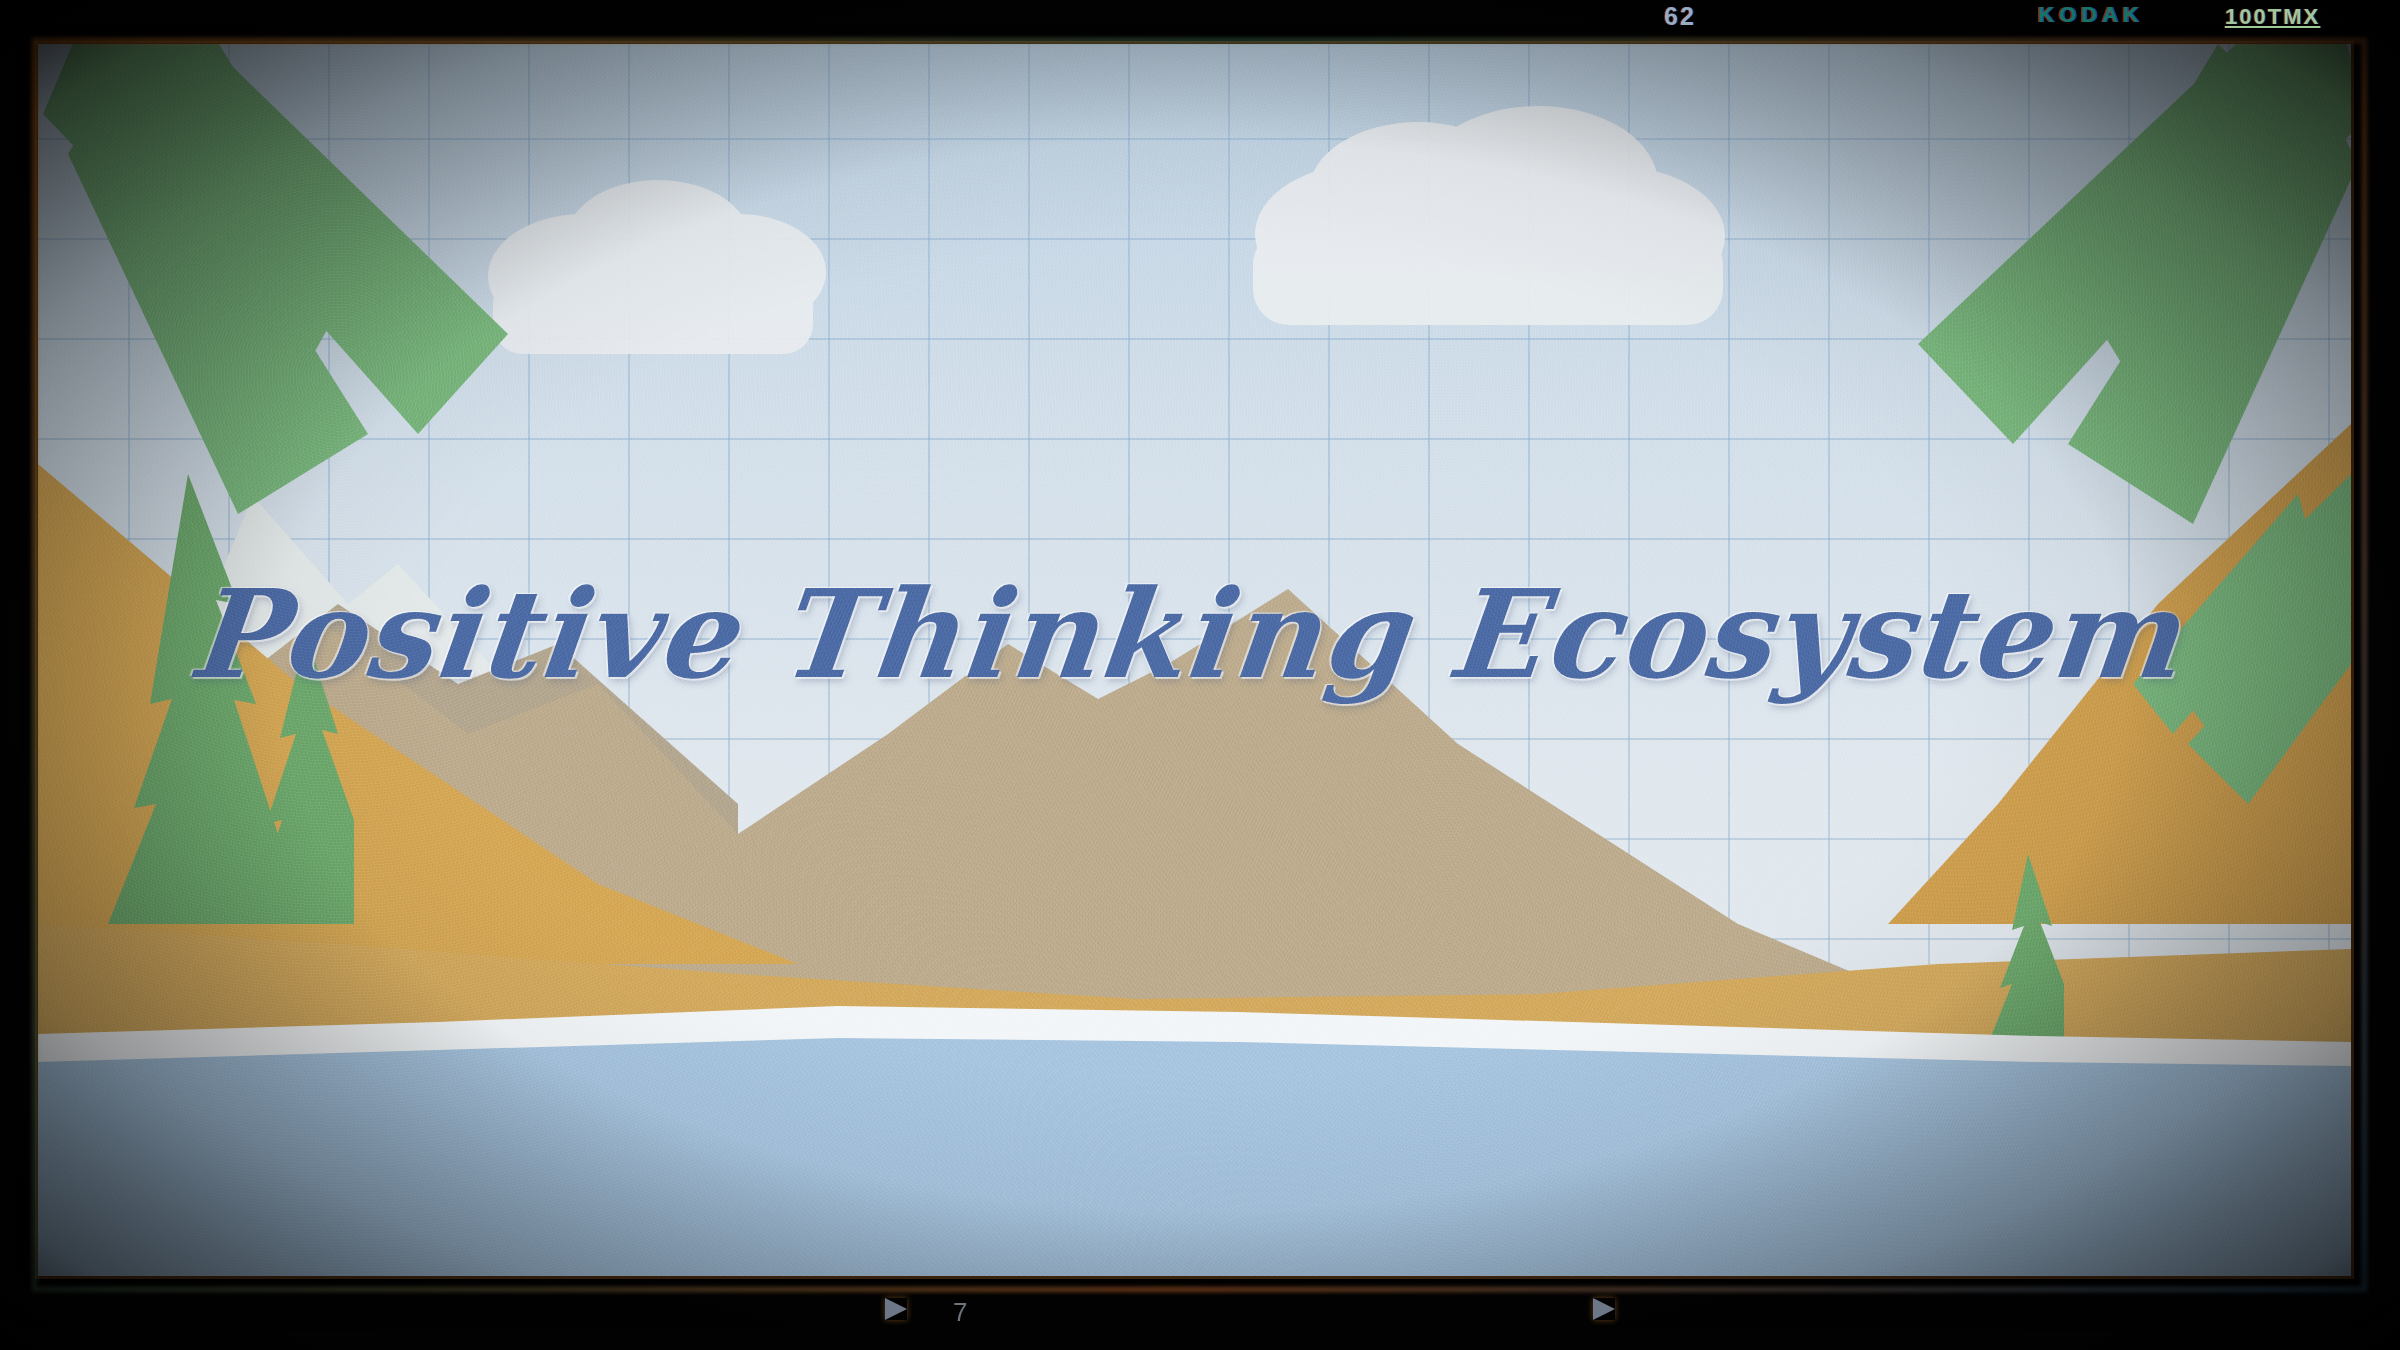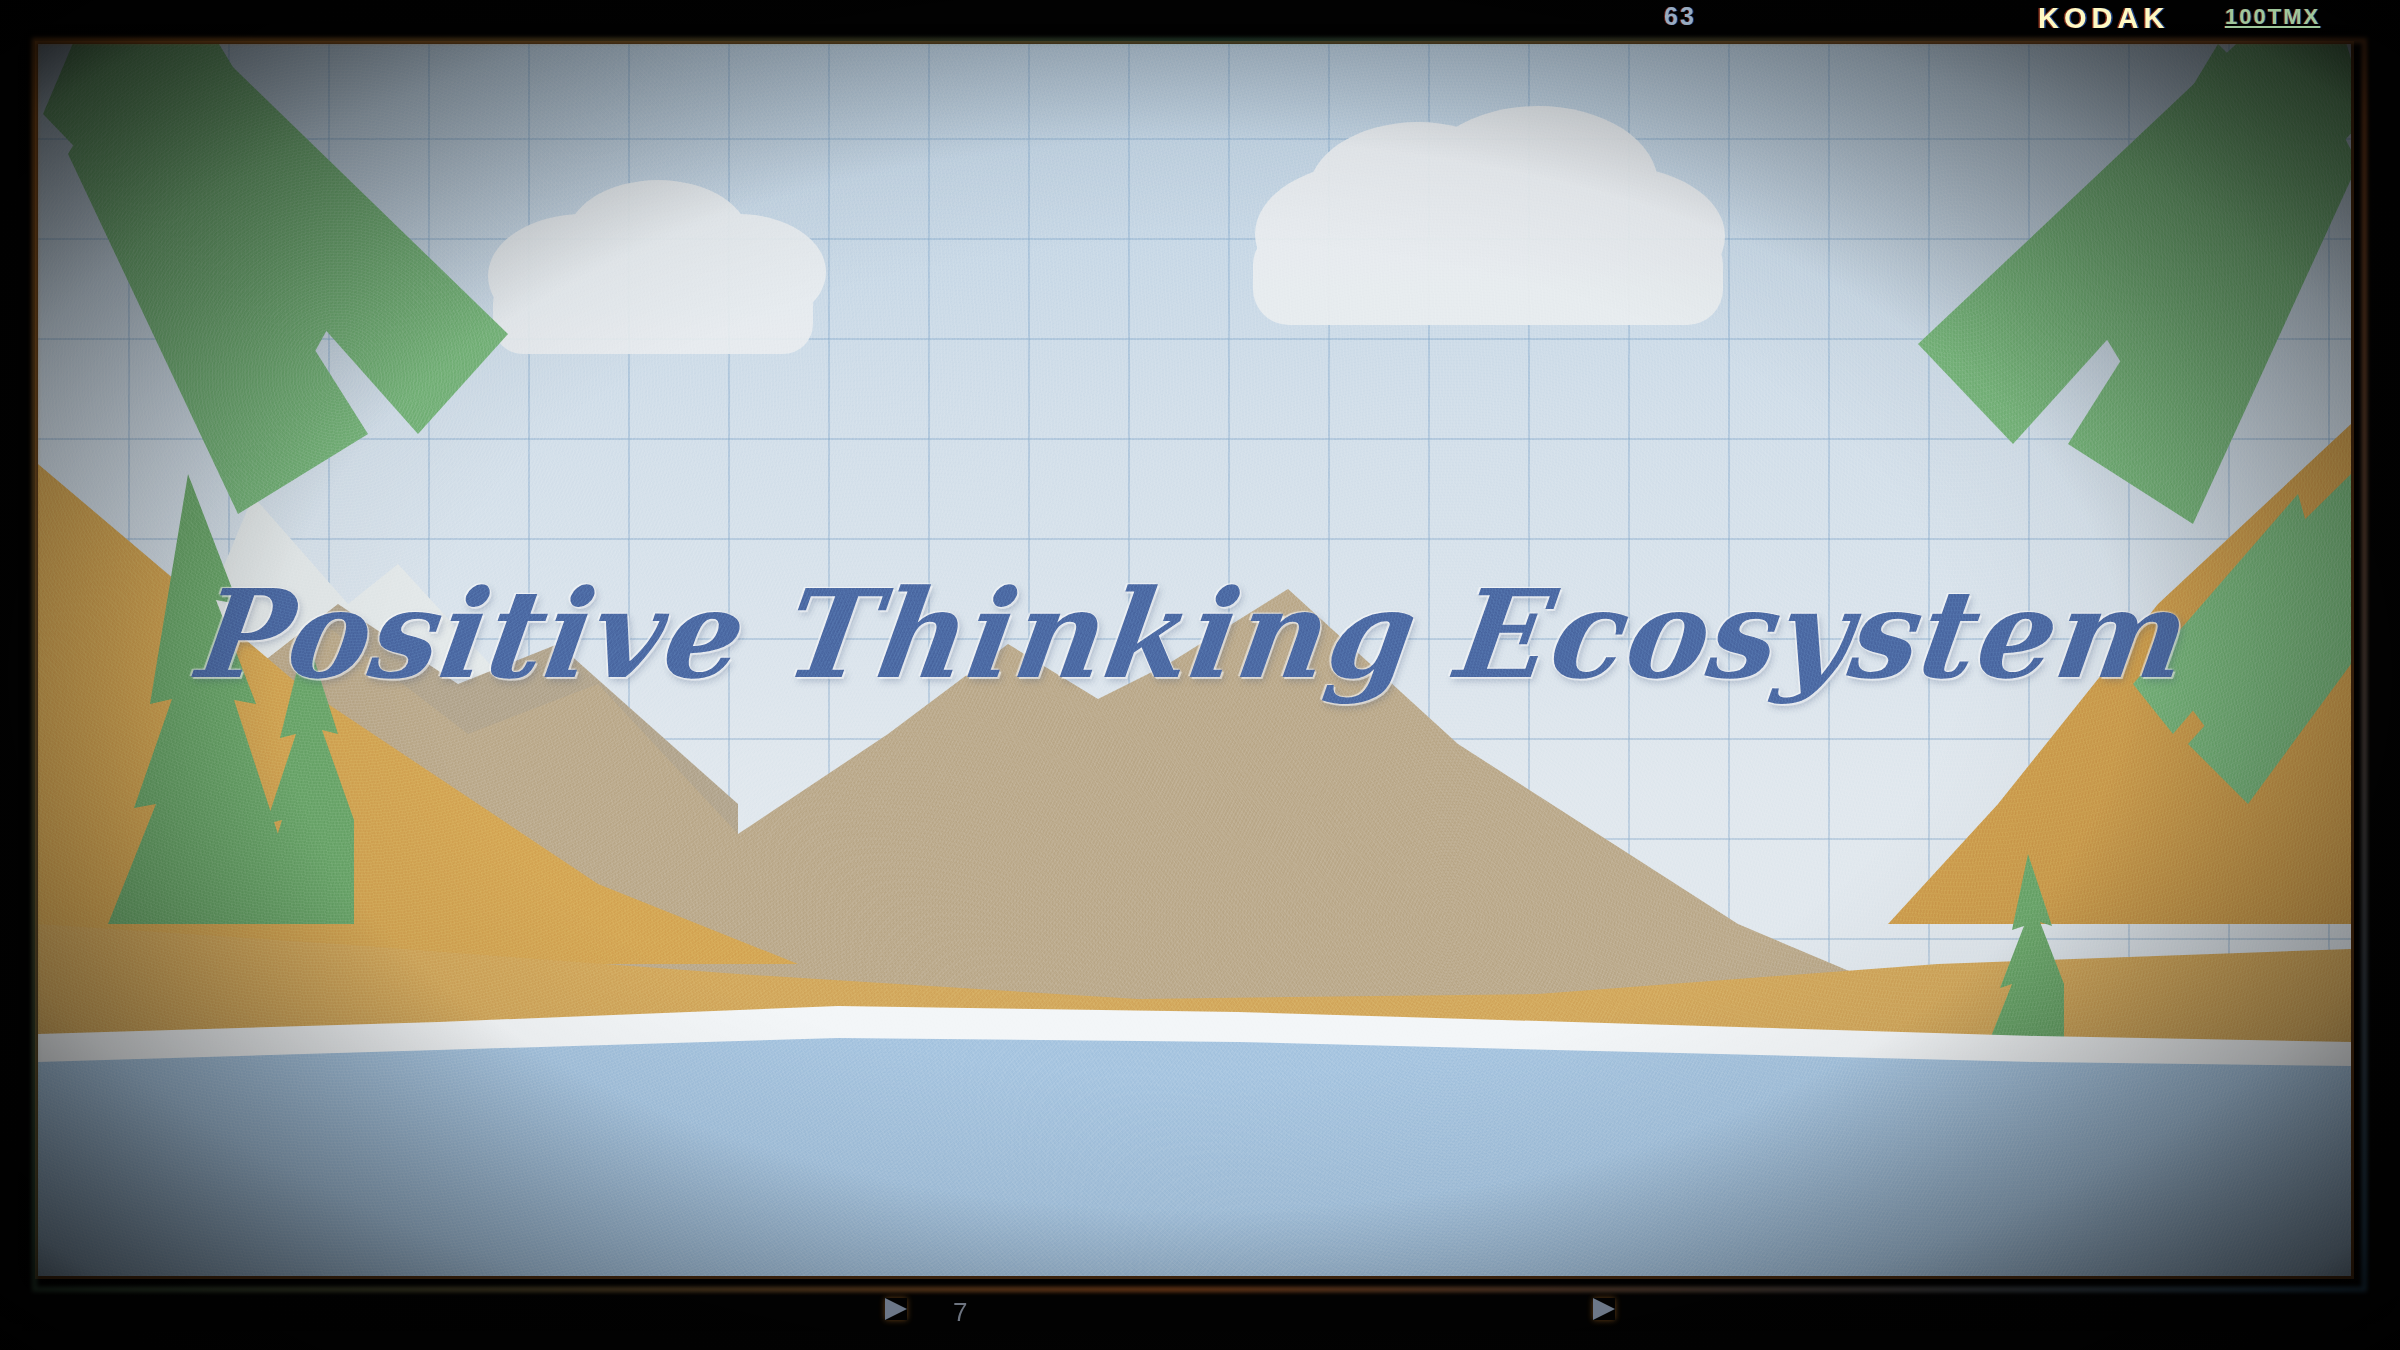--- a/index.html
+++ b/index.html
@@ -29,22 +29,22 @@
   #frame-number {
     top: 2px; left: 1664px;
     font-size: 25px;
     color: #9fb6cc;
     letter-spacing: 2px;
     opacity: .95;
     text-shadow: -1px 0 rgba(200,60,40,.55), 1px 0 rgba(40,90,200,.55);
   }
   #film-brand {
     top: 2px; left: 2038px;
-    font-size: 29px;
-    color: #fef9c3;
+    font-size: 22px;
+    color: #0f766e;
     letter-spacing: 5px;
     text-shadow: -1.5px 0 rgba(210,70,40,.6), 1.5px 0 rgba(50,110,220,.6);
   }
   #film-stock {
     top: 4px; left: 2225px;
     font-size: 22px;
     color: #9fc79a;
     letter-spacing: 2px;
     text-shadow: -1px 0 rgba(200,70,40,.5), 1px 0 rgba(60,120,210,.5);
     text-decoration: underline;
@@ -262,21 +262,21 @@
 
     <div id="title">Positive Thinking Ecosystem</div>
 
     <div id="grain"></div>
     <div id="vignette"></div>
   </div>
 
   <div id="frame-rim"></div>
   <div id="outer-glow"></div>
 
-  <div class="film-text" id="frame-number">63</div>
+  <div class="film-text" id="frame-number">62</div>
 
   <div class="film-text" id="film-brand">KODAK</div>
 
   <div class="film-text" id="film-stock">100TMX</div>
 
   <div class="film-arrow" id="footer-arrow-left"></div>
 
   <div class="film-text" id="footer-frame-number">7</div>
 
   <div class="film-arrow" id="footer-arrow-right"></div>

